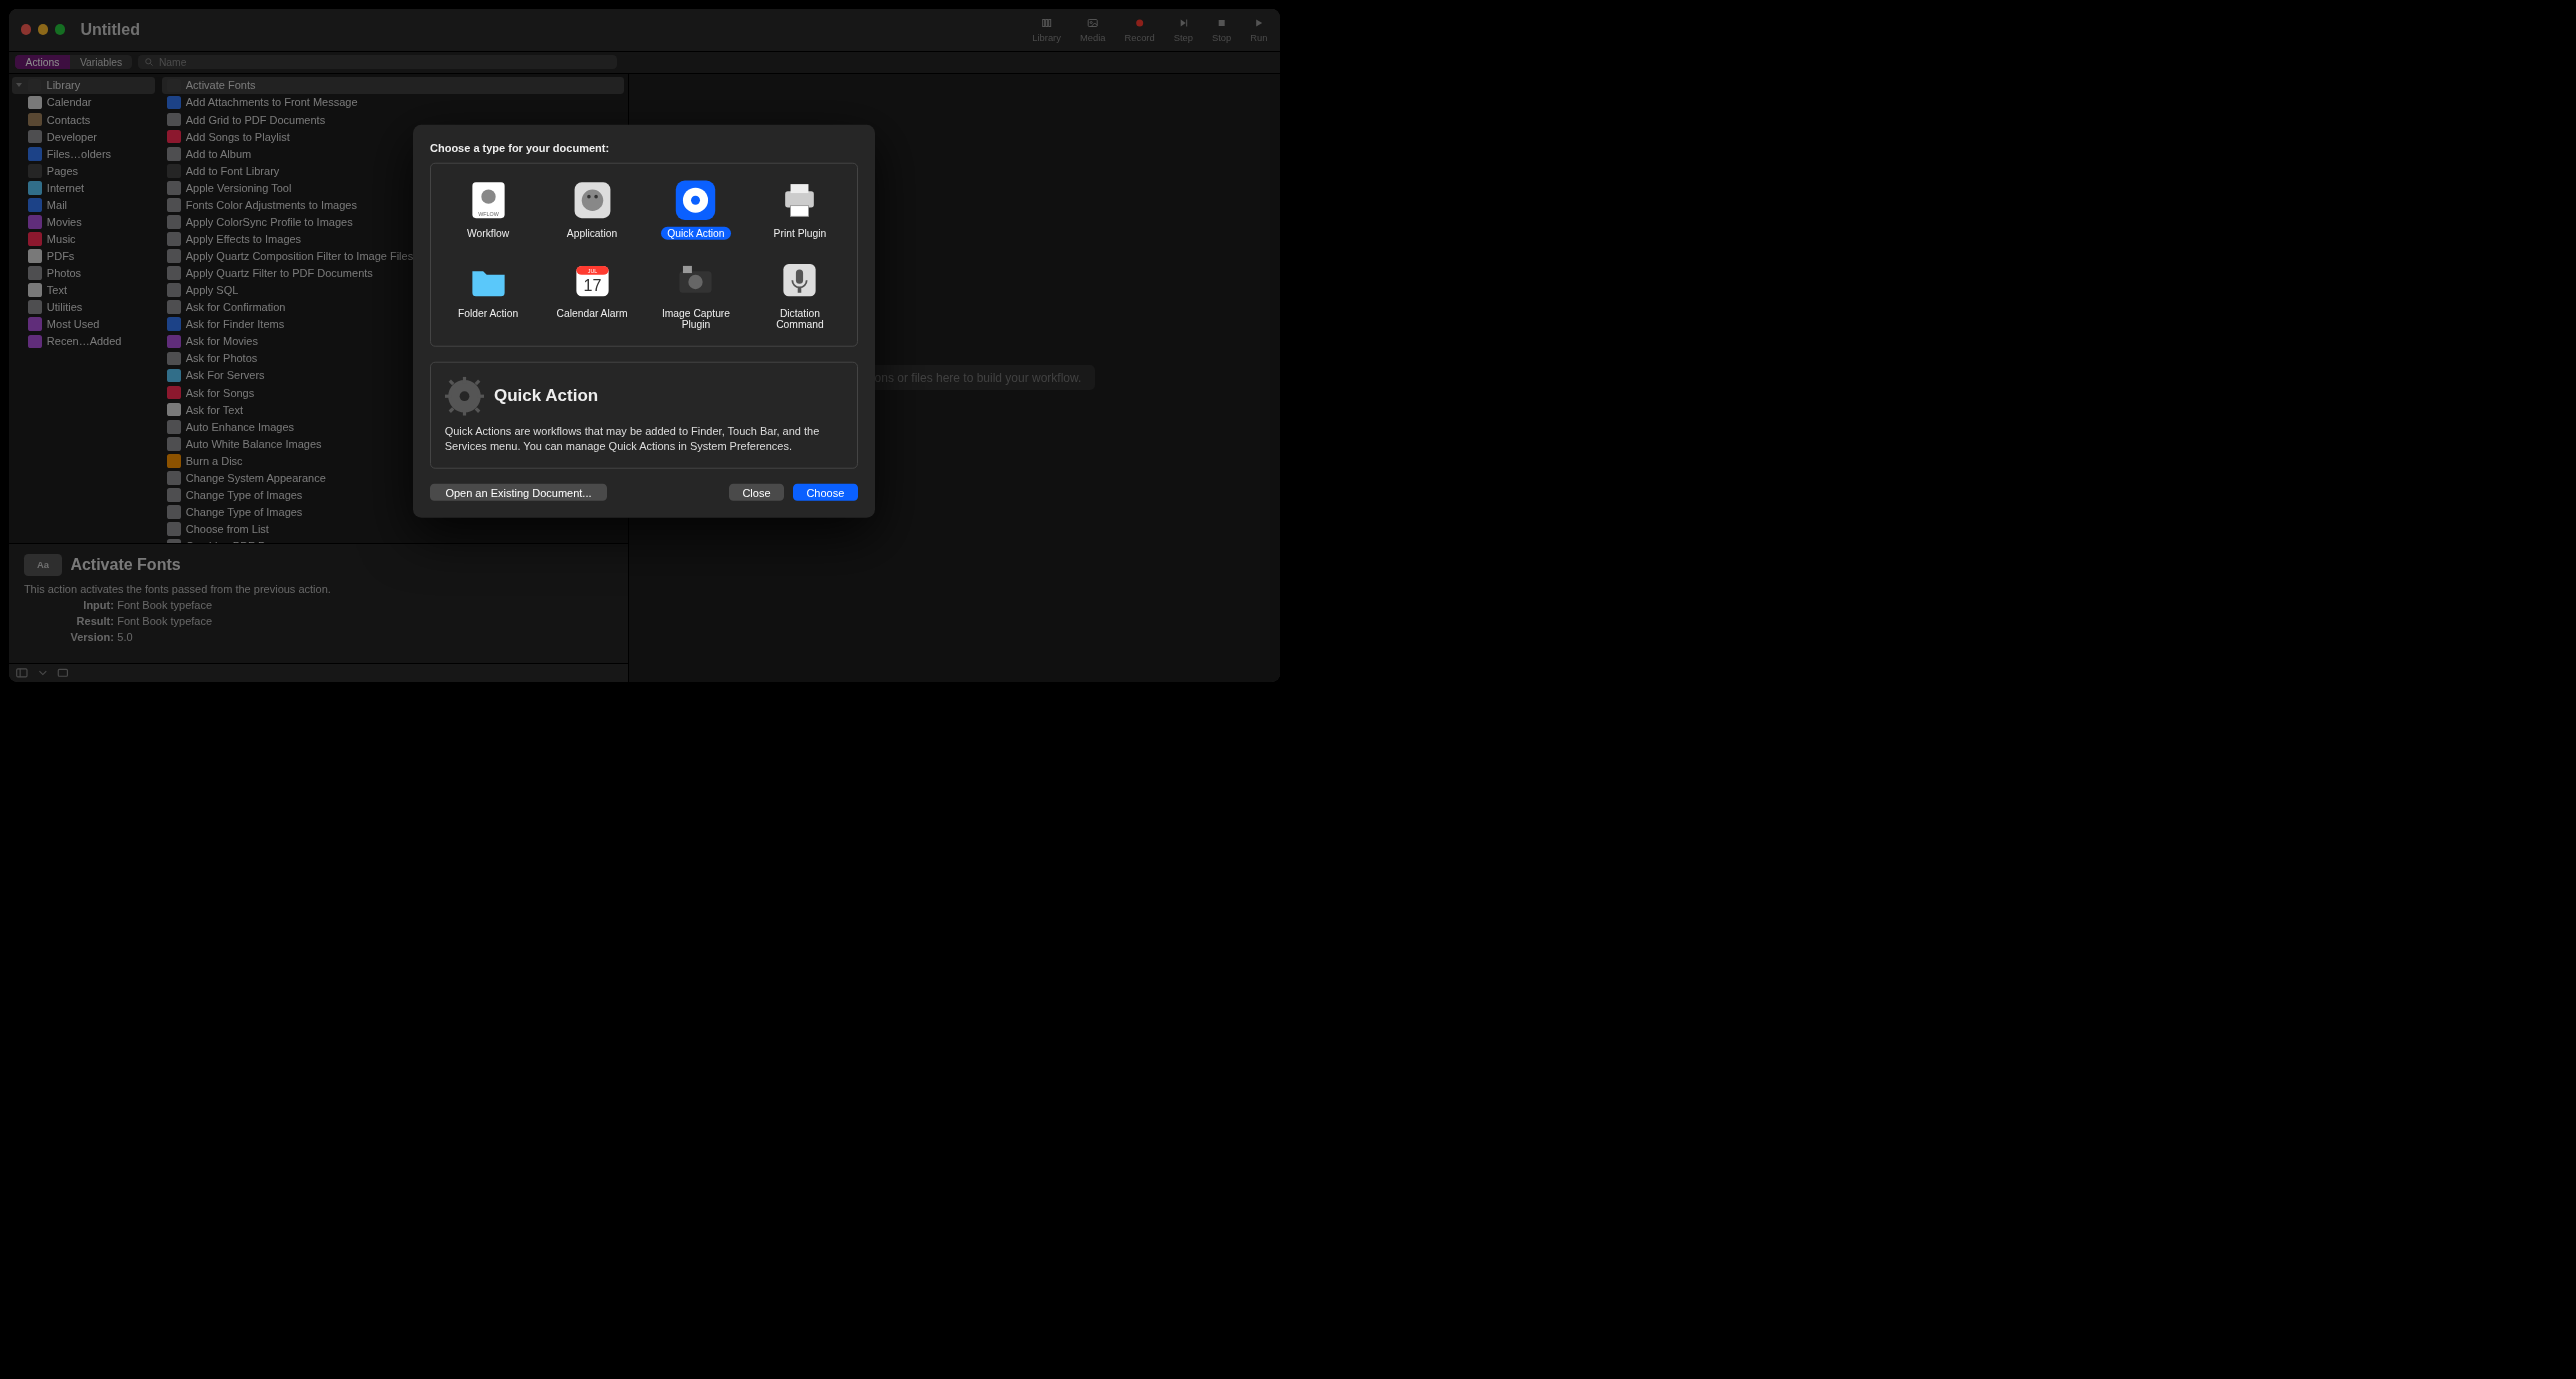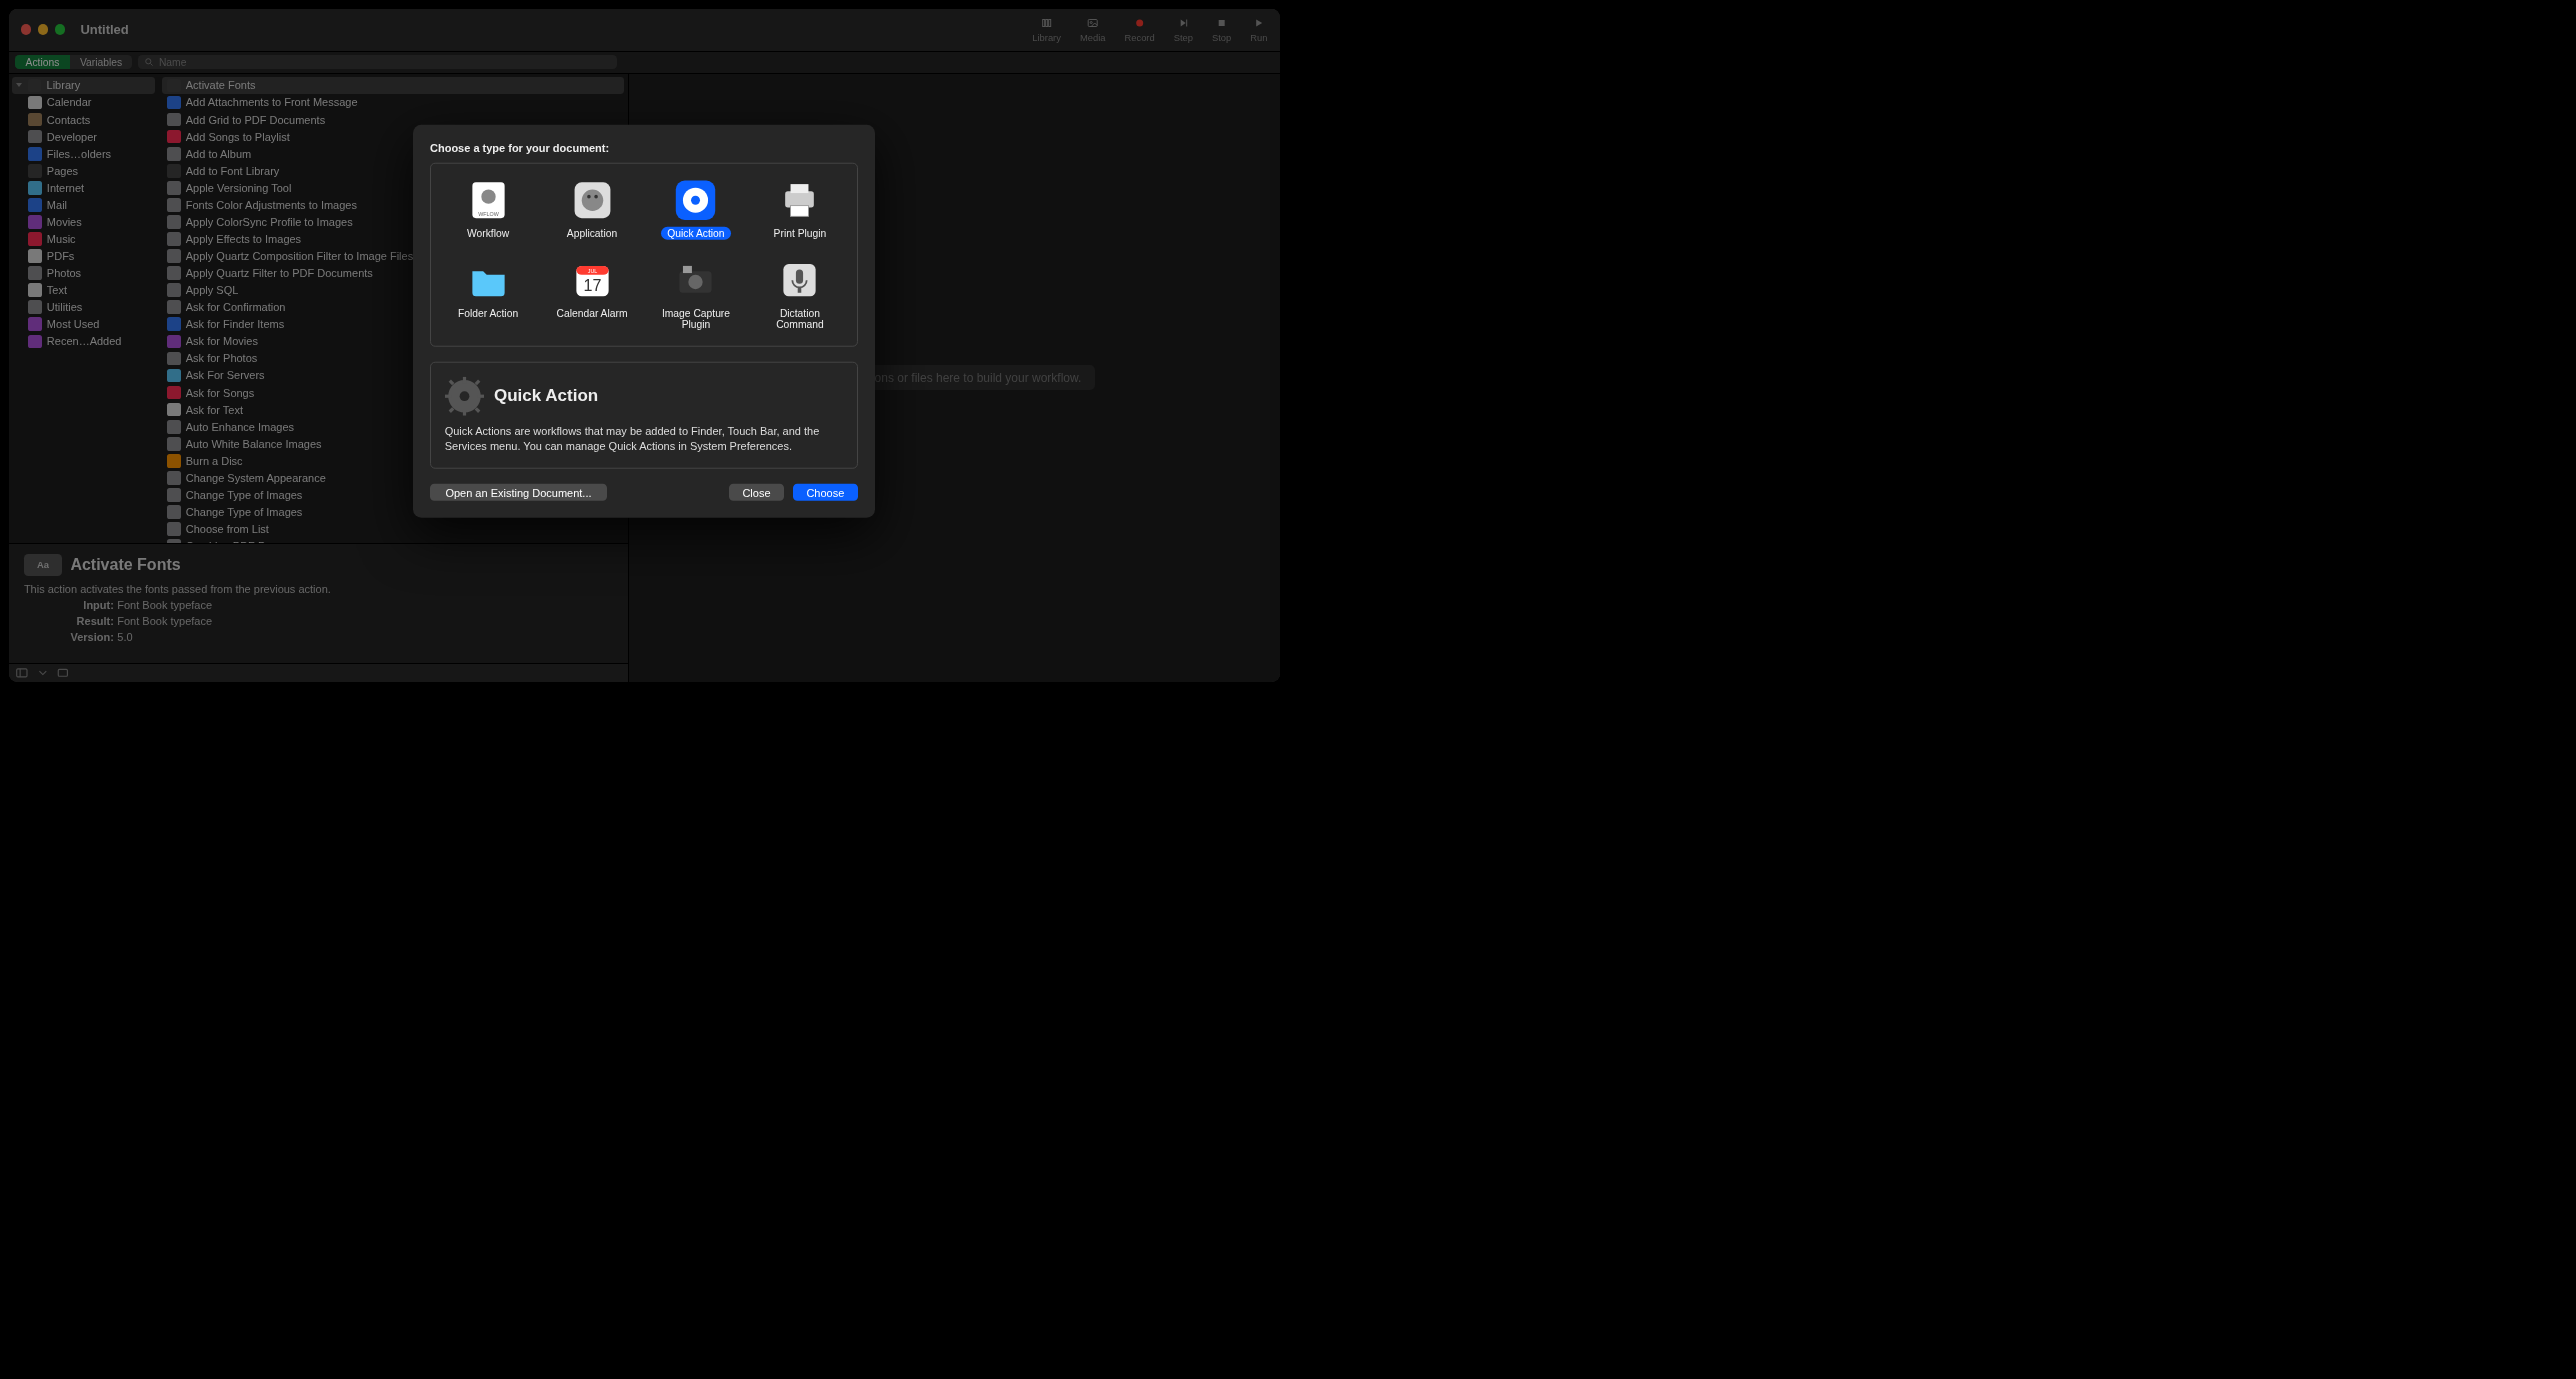--- a/index.html
+++ b/index.html
@@ -35,38 +35,38 @@
       align-items: center;
       padding: 0 12px;
       background: #2a2a2a;
       border-bottom: 0.9px solid #000;
     }
     .traffic { display: flex; gap: 6.8px; margin-right: 15.4px; }
     .traffic .dot { width: 10.3px; height: 10.3px; border-radius: 50%; }
     .dot.red { background: #ff5f56; }
     .dot.yellow { background: #ffbd2e; }
     .dot.green { background: #27c93f; }
-    .title { font-size: 13px; font-weight: 600; color: #ccc; }
+    .title { font-size: 16px; font-weight: 600; color: #ccc; }
     .toolbar-right { margin-left: auto; display: flex; gap: 19px; }
     .tb-btn { display: flex; flex-direction: column; align-items: center; gap: 1.7px; color: #888; font-size: 9.4px; }
     .tb-btn svg { width: 15.4px; height: 12px; }
     .tb-icon { width: 17px; height: 13.7px; display:flex; align-items:center; justify-content:center; color:#999; }
 
     .secondbar {
       height: 22px;
       background: #262626;
       display: flex;
       align-items: center;
       padding: 2.6px 6.8px;
       gap: 5.1px;
       border-bottom: 0.9px solid #000;
     }
     .seg { display: flex; background: #3a3a3a; border-radius: 4.3px; overflow: hidden; font-size: 10.3px; }
     .seg .seg-item { padding: 1.7px 10.3px; color: #ccc; }
-    .seg .seg-item.active { background: #15803d; color:#fff; }
+    .seg .seg-item.active { background: #701a75; color:#fff; }
     .search-field {
       display: flex; align-items: center; background: #3a3a3a; border-radius: 4.3px;
       padding: 1.7px 6.8px; width: 479px; font-size: 10.3px; color: #888;
     }
     .search-field svg { width: 10.3px; height: 10.3px; margin-right: 4.3px; }
 
     .main {
       flex: 1; display: flex; overflow: hidden;
     }
     .left { width: 620px; display: flex; flex-direction: column; border-right: 0.9px solid #000; }

